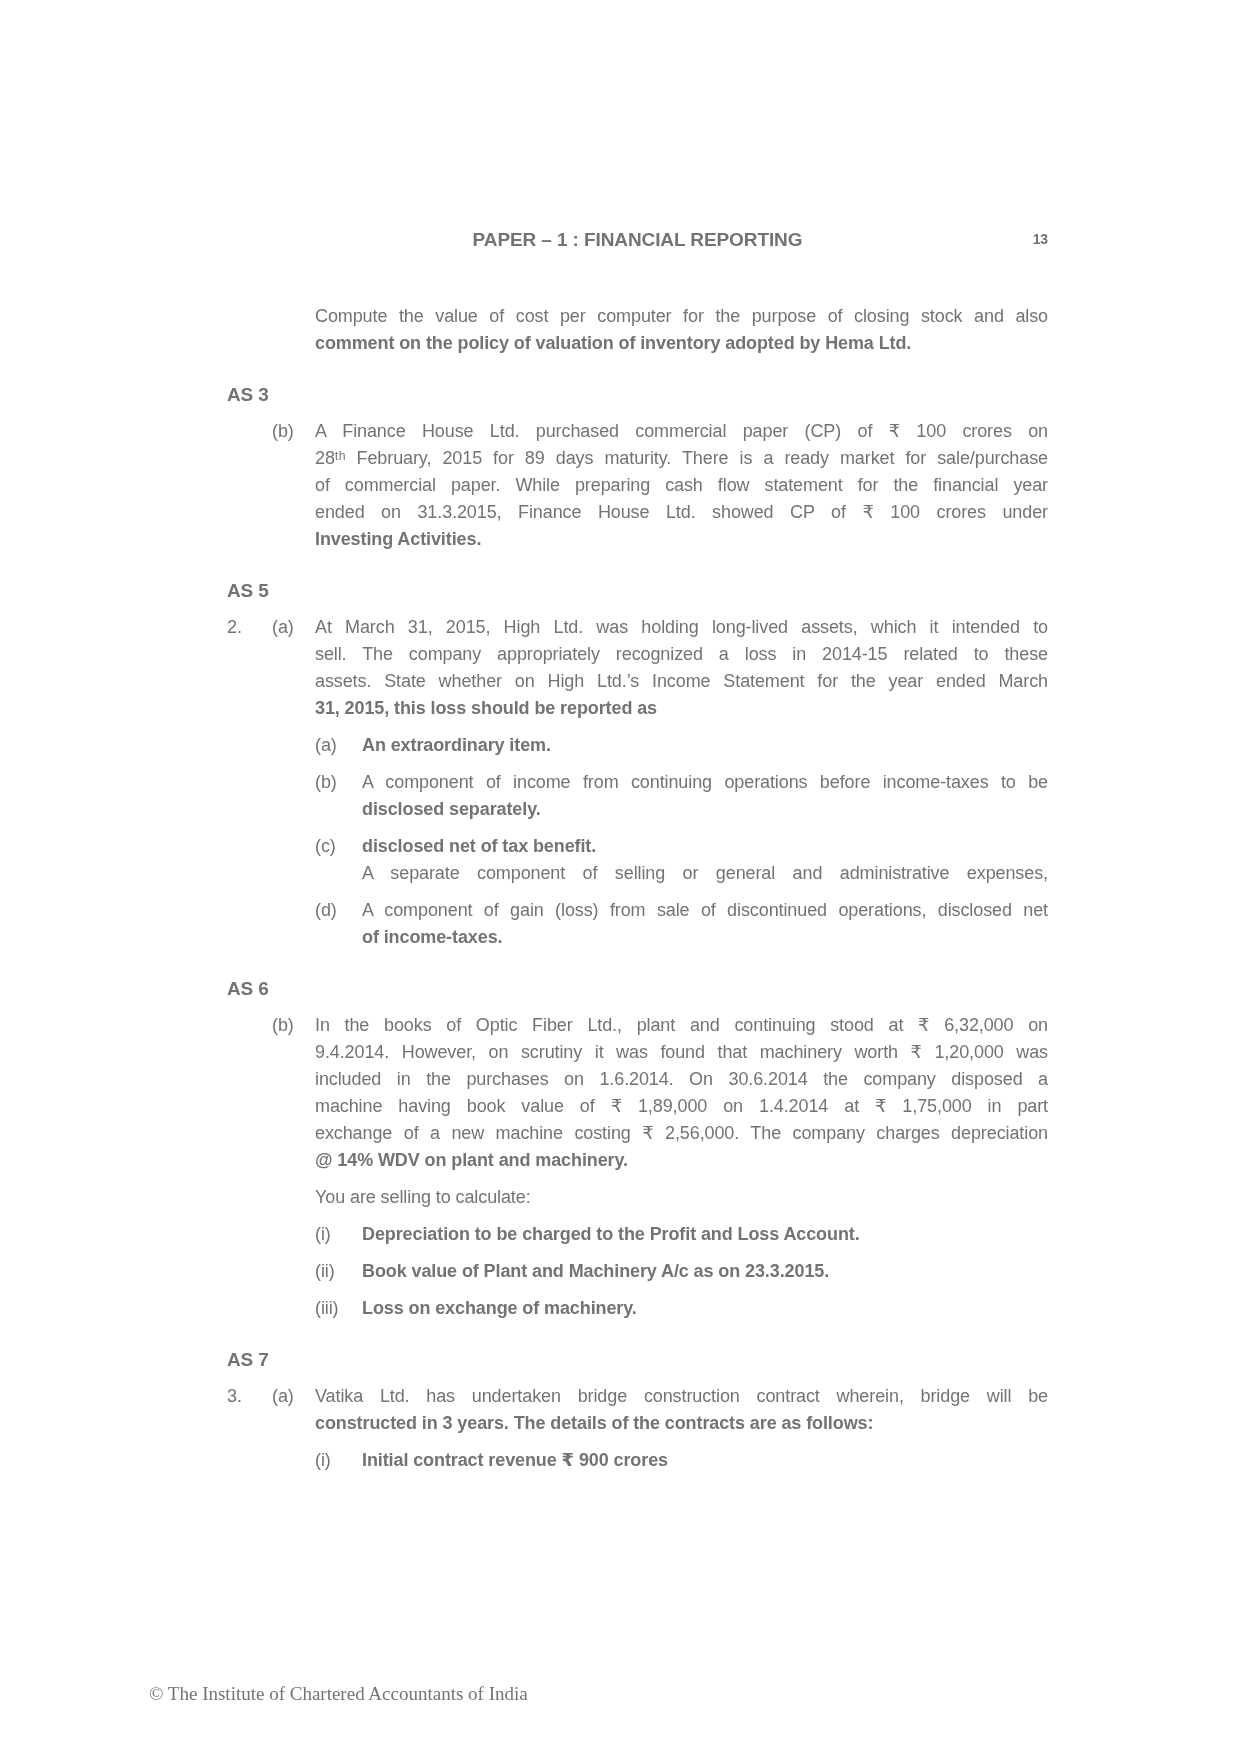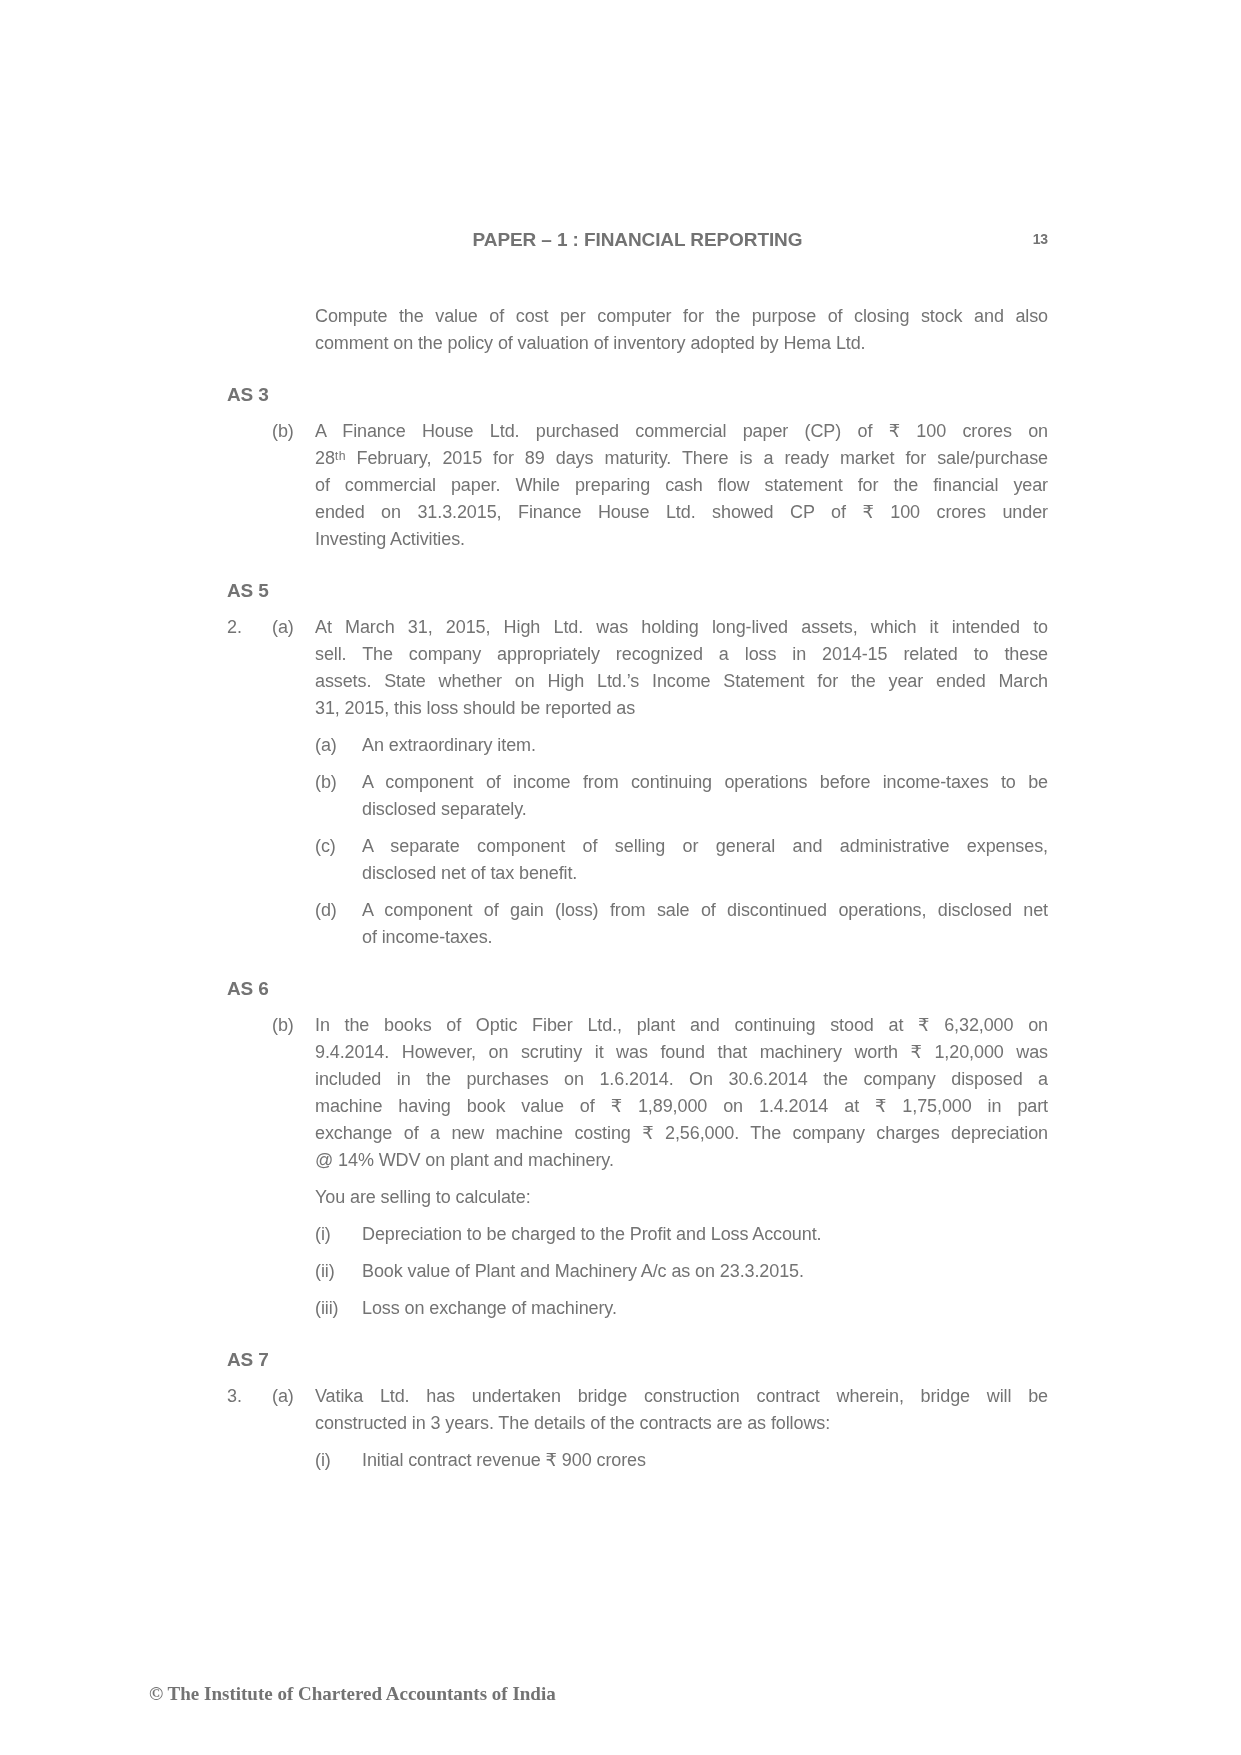--- a/index.html
+++ b/index.html
@@ -29,26 +29,26 @@
   .cmark { width: 43px; flex: none; }
   .ctext { width: 733px; flex: none; }
 
   .indent { margin-left: 88px; width: 733px; }
 
   .subrow { display: flex; margin-left: 88px; }
   .smark { width: 47px; flex: none; }
   .stext { width: 686px; flex: none; }
 
   .jline { text-align: justify; text-align-last: justify; white-space: nowrap; }
-  .jlast { text-align-last: left; }
+  .jlast { text-align-last: left; font-weight: bold; }
 
   .footer {
     position: absolute; left: 149px; top: 1680px;
     font-family: "Liberation Serif", "DejaVu Serif", serif;
-    font-weight: bold; font-size: 19px; line-height: 27px;
+    font-weight: normal; font-size: 19px; line-height: 27px;
     letter-spacing: 0;
   }
 </style>
 </head>
 <body>
 
 <div class="page">
   <div class="content">
 
     <div class="header">
@@ -97,22 +97,22 @@
     <div class="block subrow">
       <div class="smark">(b)</div>
       <div class="stext">
           <div class="jline">A component of income from continuing operations before income-taxes to be</div>
           <div class="jline jlast">disclosed separately.</div>
         </div>
     </div>
     <div class="block subrow">
       <div class="smark">(c)</div>
       <div class="stext">
+          <div class="jline jlast">disclosed net of tax benefit.</div>
           <div class="jline">A separate component of selling or general and administrative expenses,</div>
-          <div class="jline jlast">disclosed net of tax benefit.</div>
         </div>
     </div>
     <div class="block subrow">
       <div class="smark">(d)</div>
       <div class="stext">
           <div class="jline">A component of gain (loss) from sale of discontinued operations, disclosed net</div>
           <div class="jline jlast">of income-taxes.</div>
         </div>
     </div>
 

